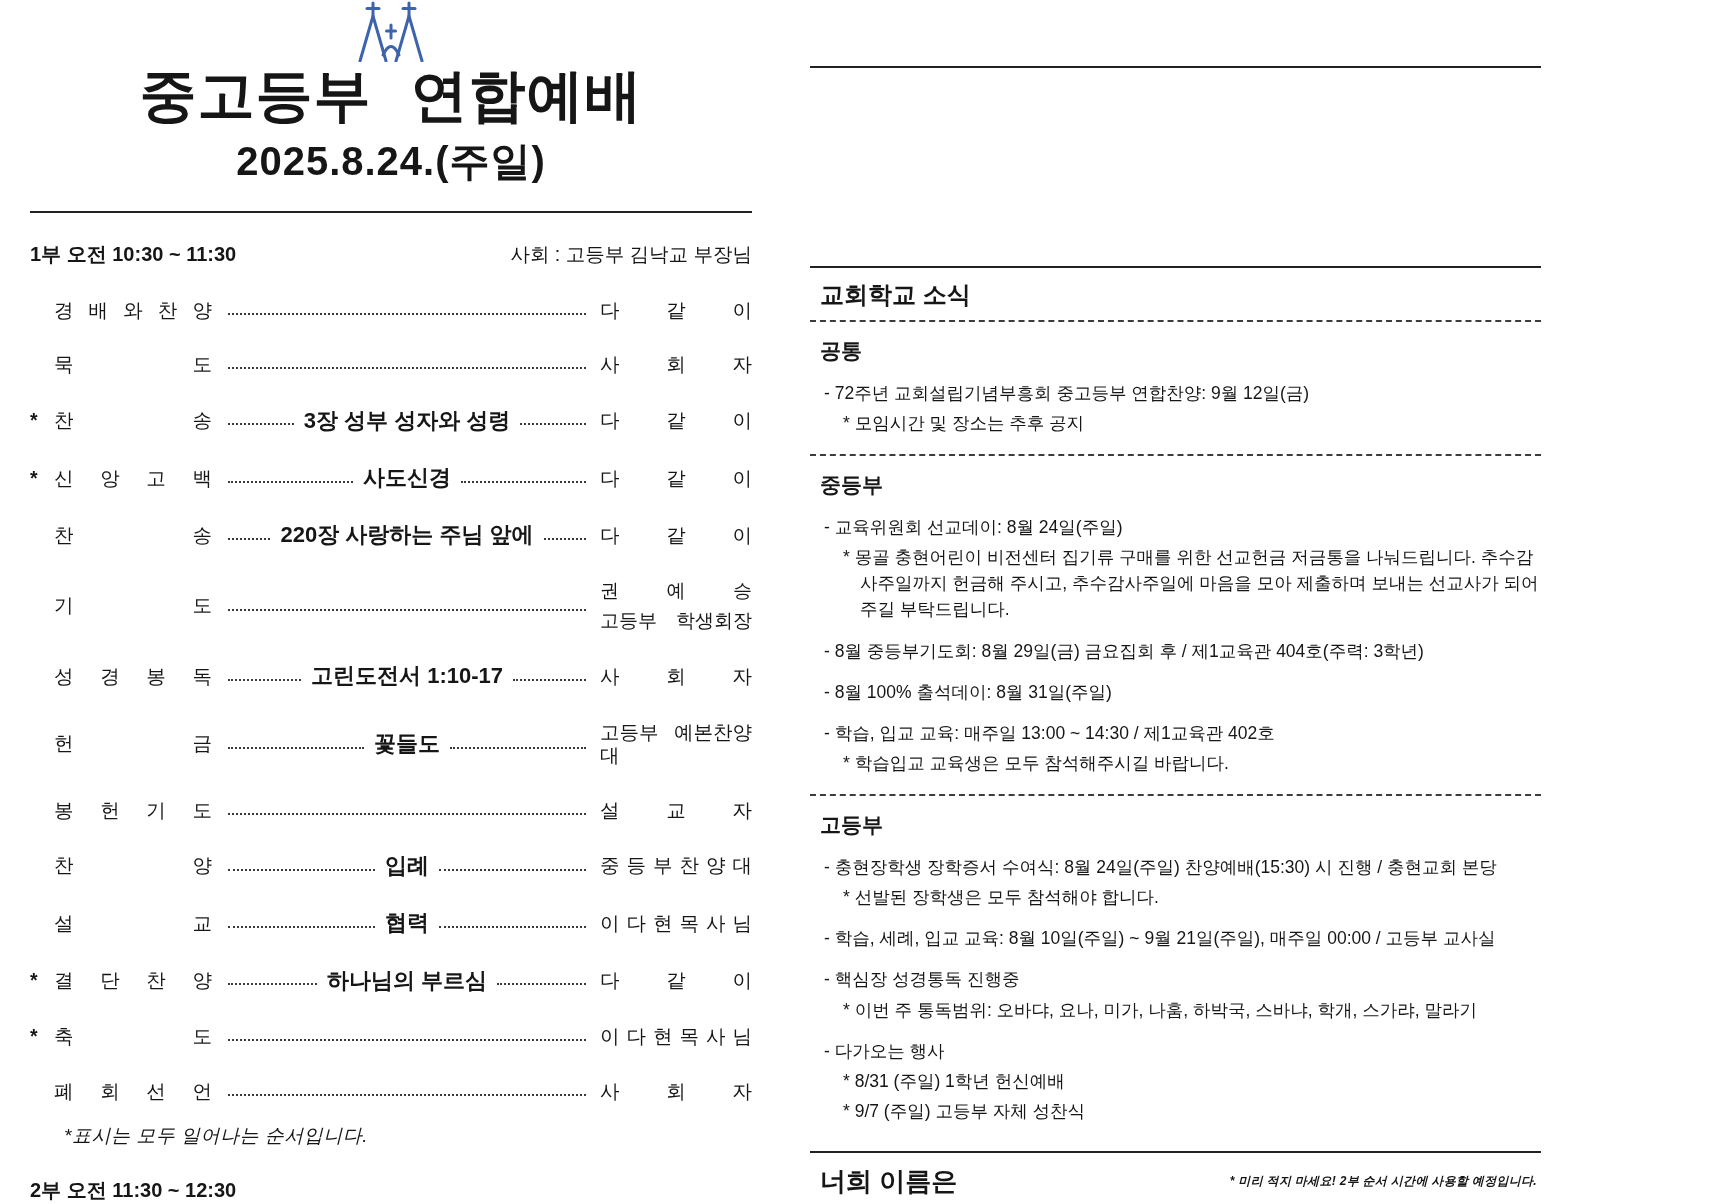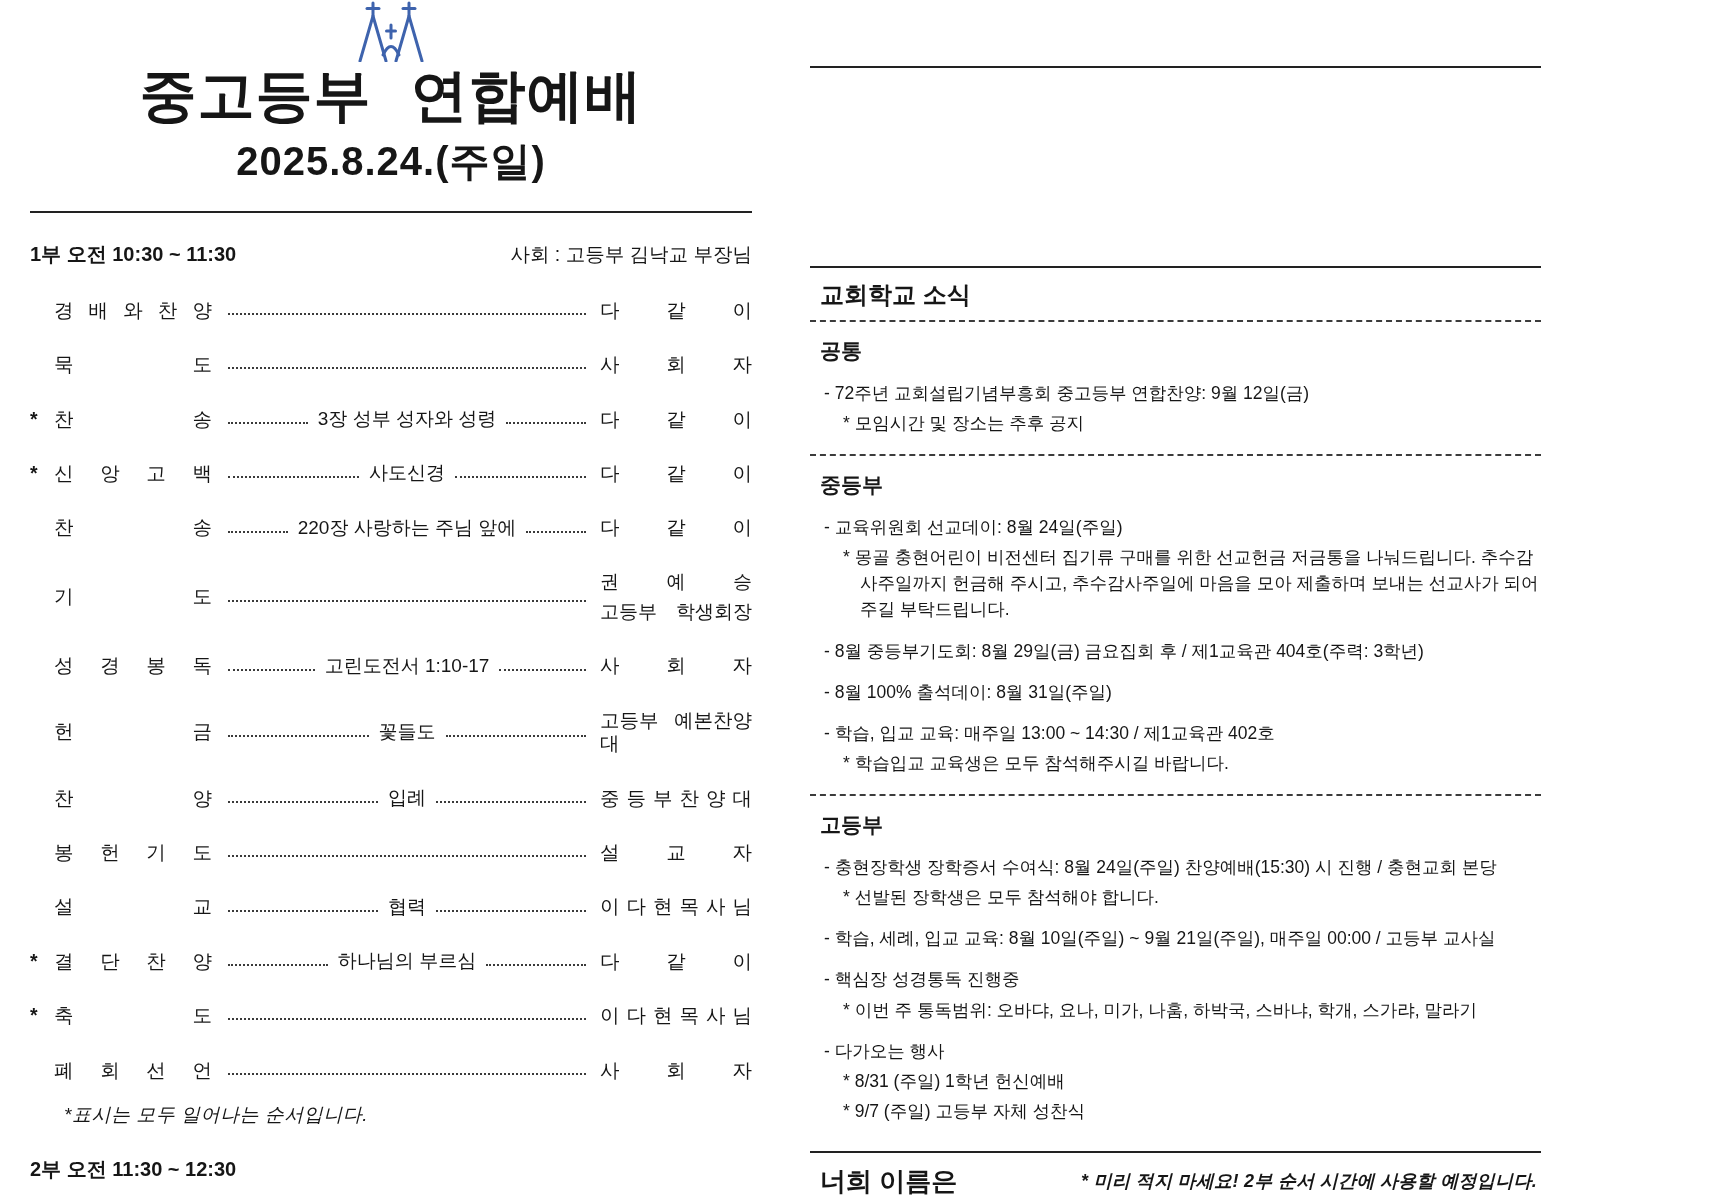--- a/index.html
+++ b/index.html
@@ -22,21 +22,21 @@
   .svc-header { display:flex; justify-content:space-between; align-items:baseline; margin-top:28px;text-align:center; }
   .svc-time { font-size:20px; font-weight:700; }
   .svc-mc   { font-size:19.5px; font-weight:500; }
 
   .order { margin-top:6px; }
   .row { display:flex; align-items:center; margin-top:31px; font-size:19.5px; font-weight:500; line-height:1.2; }
   .star { width:24px; flex:0 0 24px; font-weight:600; }
   .oname { width:158px; flex:0 0 158px; text-align:justify; text-align-last:justify; }
   .leader { flex:1 1 auto; display:flex; align-items:center; margin:0 14px 0 16px; gap:10px; min-width:40px; }
   .dots { flex:1 1 auto; border-bottom:2px dotted #3a3a3a; height:3px; transform:translateY(2px); }
-  .mid { white-space:nowrap; font-size:19px; font-weight:400; }
+  .mid { white-space:nowrap; font-size:22px; font-weight:700; }
   .person { width:152px; flex:0 0 152px; text-align:justify; text-align-last:justify; }
   .person-stack { width:152px; flex:0 0 152px; display:flex; flex-direction:column; gap:7px; }
   .person-stack .pline { text-align:justify; text-align-last:justify; font-size:19px; }
 
   .order-note { font-style:italic; font-size:19px; font-weight:500; margin:20px 0 0 34px; letter-spacing:0.5px; }
   .svc2-header { }
 
   
   .right-col { position:absolute; left:810px; top:0; width:731px; }
   .rc-top-rule { margin-top:66px; }
@@ -45,21 +45,21 @@
   .rule-dashed { border-top:2px dashed #3c3c3c; height:0; }
   .sec-divider { margin-top:17px; }
 
   .sec-heading { font-size:21px; font-weight:800; margin:15px 0 0 10px; }
   .n-item { margin:15px 0 0 14px; padding-left:15px; text-indent:-15px; font-size:17.5px; font-weight:500; line-height:1.5; }
   .n-sub  { margin:4px 0 0 33px; padding-left:17px; text-indent:-17px; font-size:17.5px; font-weight:500; line-height:1.5; }
 
   
   .form-head { display:flex; justify-content:space-between; align-items:center; border-top:2px solid #222; margin-top:26px; padding:11px 4px 9px 10px; }
   .form-title { font-size:26px; font-weight:800; }
-  .form-note { font-size:18px; font-style:italic; font-weight:600; letter-spacing:0.3px; }
+  .form-note { font-size:12px; font-style:italic; font-weight:600; letter-spacing:0.3px; }
 </style>
 </head>
 <body>
 
 <div class="left-col">
 
   <div class="masthead">
     <span class="church-icon">
       <svg width="96" height="62" viewBox="0 0 96 62">
         <g fill="none" stroke="#3e63ad" stroke-width="3" stroke-linecap="round" stroke-linejoin="round">
@@ -168,36 +168,36 @@
       <span class="leader">
           <span class="dots"></span>
           <span class="mid">꽃들도</span>
           <span class="dots"></span>
         </span>
       <span class="person">고등부 예본찬양대</span>
     </div>
 
     <div class="row">
       <span class="star"></span>
+      <span class="oname">봉 헌 기 도</span>
+      <span class="leader">
+          <span class="dots"></span>
+        </span>
+      <span class="person">설 교 자</span>
+    </div>
+
+    <div class="row">
+      <span class="star"></span>
       <span class="oname">찬 양</span>
       <span class="leader">
           <span class="dots"></span>
           <span class="mid">입례</span>
           <span class="dots"></span>
         </span>
       <span class="person">중 등 부 찬 양 대</span>
-    </div>
-
-    <div class="row">
-      <span class="star"></span>
-      <span class="oname">봉 헌 기 도</span>
-      <span class="leader">
-          <span class="dots"></span>
-        </span>
-      <span class="person">설 교 자</span>
     </div>
 
     <div class="row">
       <span class="star"></span>
       <span class="oname">설 교</span>
       <span class="leader">
           <span class="dots"></span>
           <span class="mid">협력</span>
           <span class="dots"></span>
         </span>

